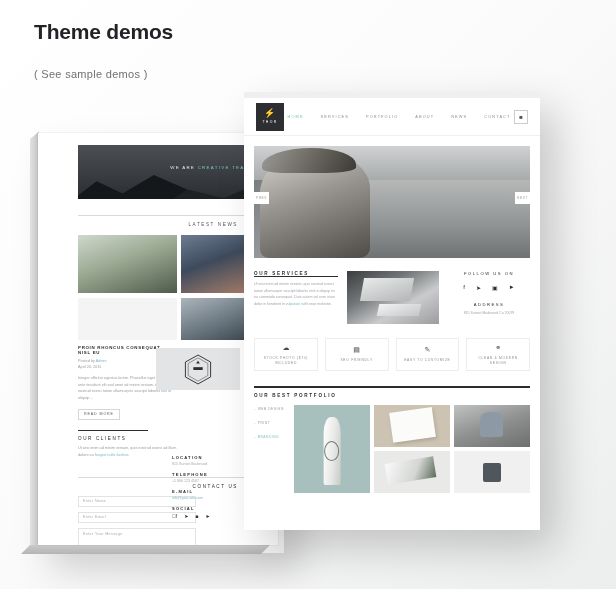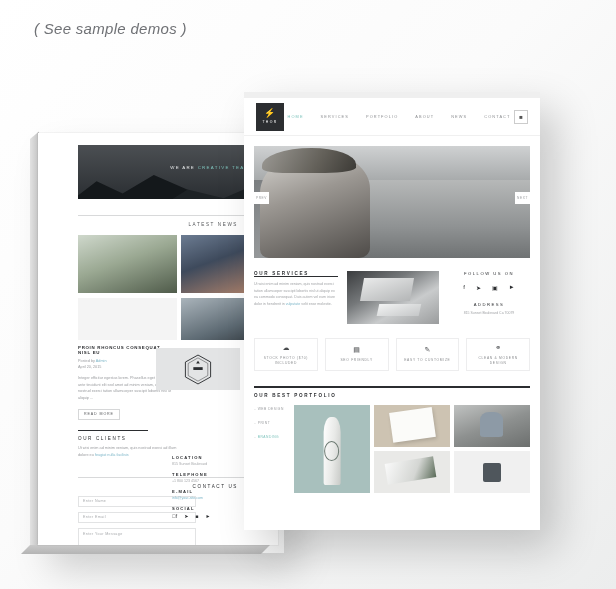--- a/index.html
+++ b/index.html
@@ -13,22 +13,22 @@
     background: linear-gradient(135deg, #ffffff 0%, #fbfbfb 45%, #eceded 100%);
   }
 
   
   .page-head { position: absolute; left: 34px; top: 20px; }
   .page-title {
     font-size: 21px; font-weight: bold; color: #222326;
     letter-spacing: -0.2px;
   }
   .page-sub {
-    margin-top: 0;
-    font-size: 15px; color: #6f7175; letter-spacing: 0.3px; font-style: italic;
+    margin-top: 24px;
+    font-size: 11px; color: #6f7175; letter-spacing: 0.3px;
   }
 
   
   .back-window {
     position: absolute;
     left: 38px; top: 133px;
     width: 240px; height: 412px;
     background: #ffffff;
     box-shadow: 0 0 0 1px rgba(0,0,0,0.035);
     overflow: hidden;
@@ -259,20 +259,21 @@
   .pf-5 { background: #f0f0f0; height: 42px; position: relative; overflow: hidden; }
   .pf-5:after {
     content:""; position:absolute; left:38%; top:30%; width:24%; height:44%;
     background: #4f565c; border-radius: 2px;
   }
 </style>
 </head>
 <body>
 
 <div class="page-head">
+  <div class="page-title">Theme demos</div>
   <div class="page-sub">( See sample demos )</div>
 </div>
 
 <div class="back-shadow"></div>
 <div class="back-edge-left"></div>
 <div class="back-edge-bottom"></div>
 
 <div class="back-window">
 
   <div class="bw-hero">

